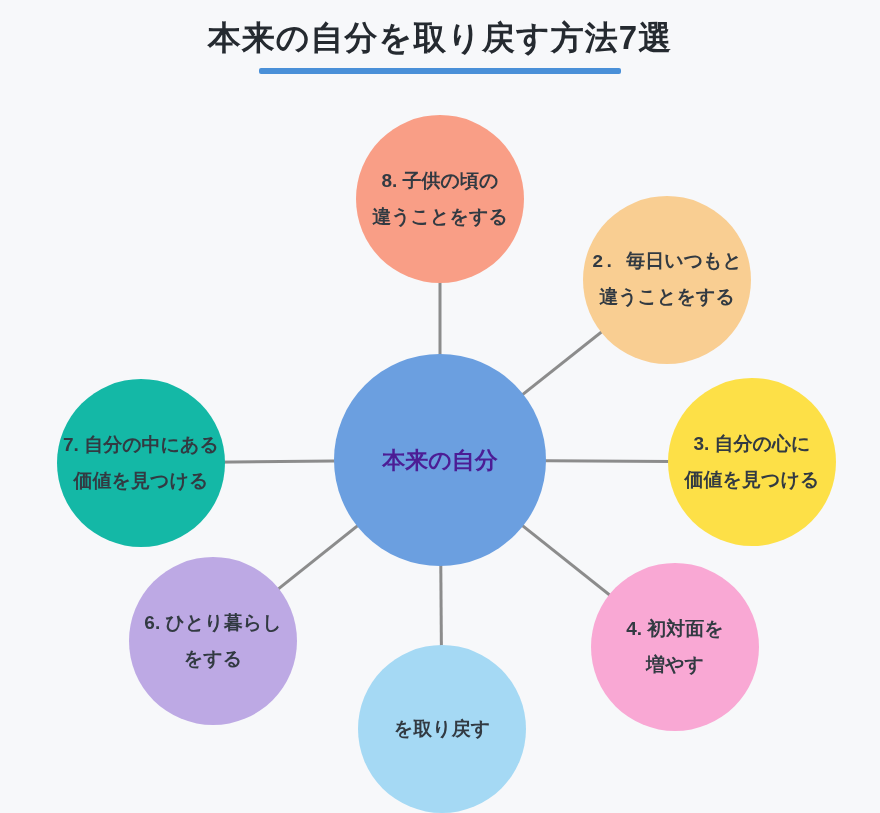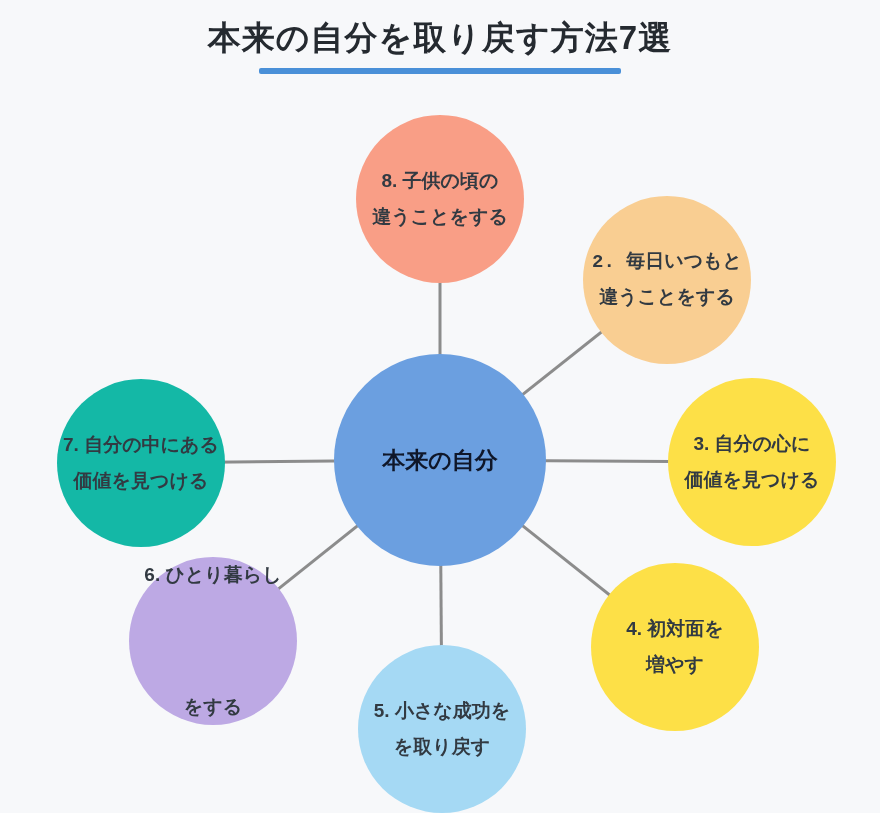--- a/index.html
+++ b/index.html
@@ -58,21 +58,21 @@
     overflow: visible;
   }
   .center-node {
     left: 334px;
     top: 354px;
     width: 212px;
     height: 212px;
     font-size: 23px;
     font-weight: 700;
     line-height: 40px;
-    color: #0f172a;
+    color: #4c1d95;
   }
   .satellite {
     width: 168px;
     height: 168px;
     font-size: 19px;
     font-weight: 700;
     line-height: 36px;
     color: #323A42;
   }
   .node-1 { left: 356px; top: 115px; }
@@ -113,31 +113,30 @@
   <div class="node satellite node-2" style="background-color: rgb(249, 206, 146);">
     <span class="line">2. 毎日いつもと</span>
     <span class="line">違うことをする</span>
   </div>
 
   <div class="node satellite node-3" style="background-color: #fde047;">
     <span class="line">3. 自分の心に</span>
     <span class="line">価値を見つける</span>
   </div>
 
-  <div class="node satellite node-4" style="background-color: #fde047; justify-content: center;">
+  <div class="node satellite node-4" style="background-color: #f9a8d4; justify-content: center;">
     <span class="line">4. 初対面を</span>
     <span class="line">増やす</span>
   </div>
 
   <div class="node satellite node-5" style="background-color: rgb(165, 217, 244);">
-    <span class="line">5. 小さな成功を</span>
     <span class="line">を取り戻す</span>
   </div>
 
-  <div class="node satellite node-6" style="background-color: rgb(189, 169, 228); justify-content: space-between;">
+  <div class="node satellite node-6" style="background-color: rgb(189, 169, 228);">
     <span class="line">6. ひとり暮らし</span>
     <span class="line">をする</span>
   </div>
 
   <div class="node satellite node-7" style="background-color: #14b8a6;">
     <span class="line">7. 自分の中にある</span>
     <span class="line">価値を見つける</span>
   </div>
 
 </div>

